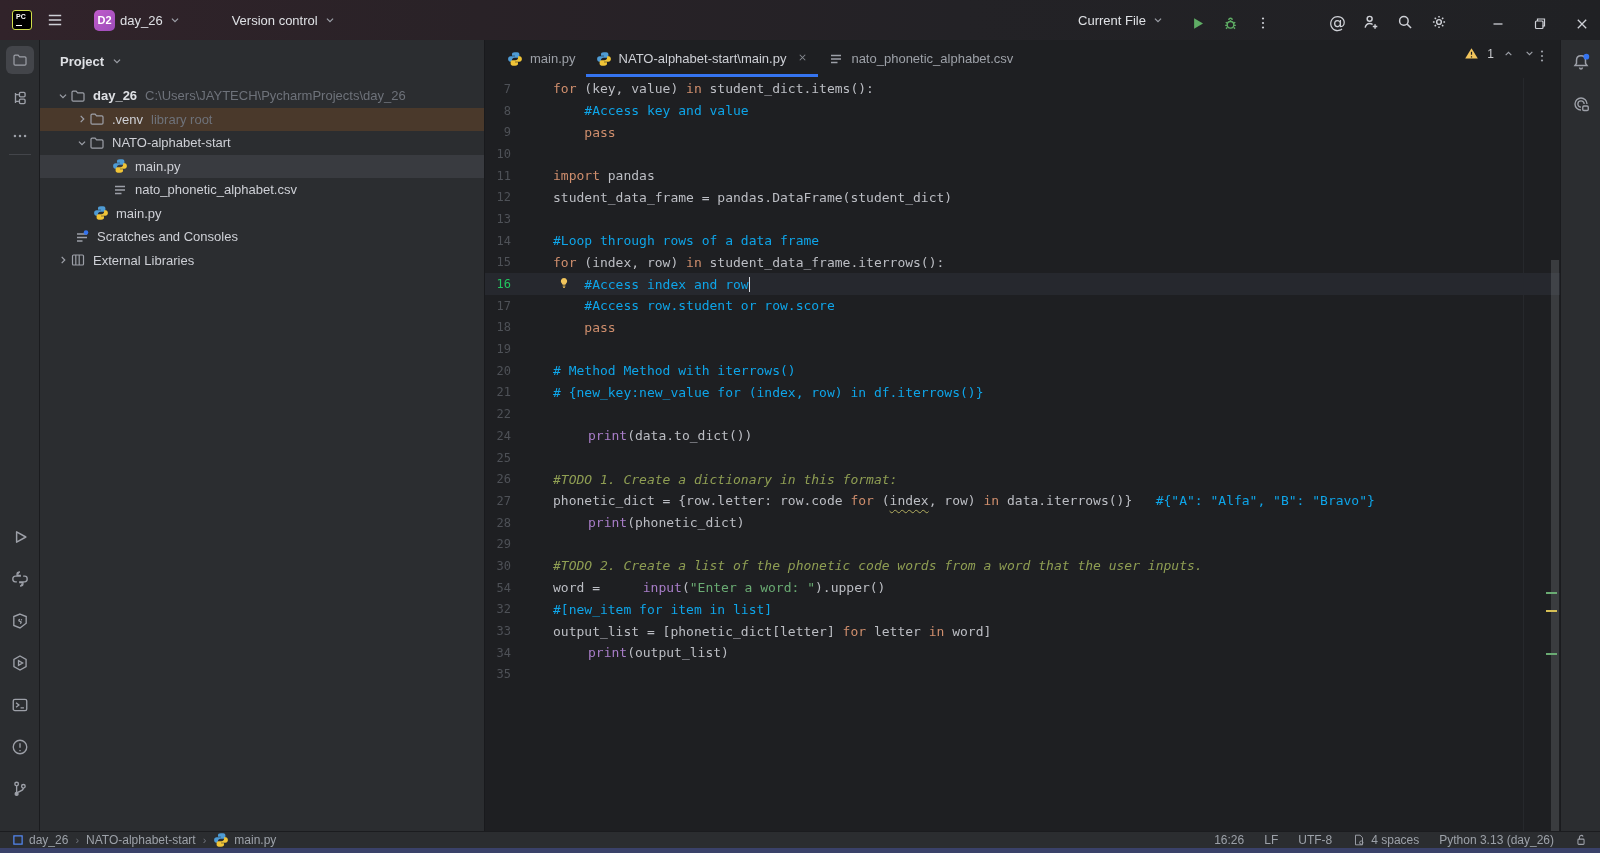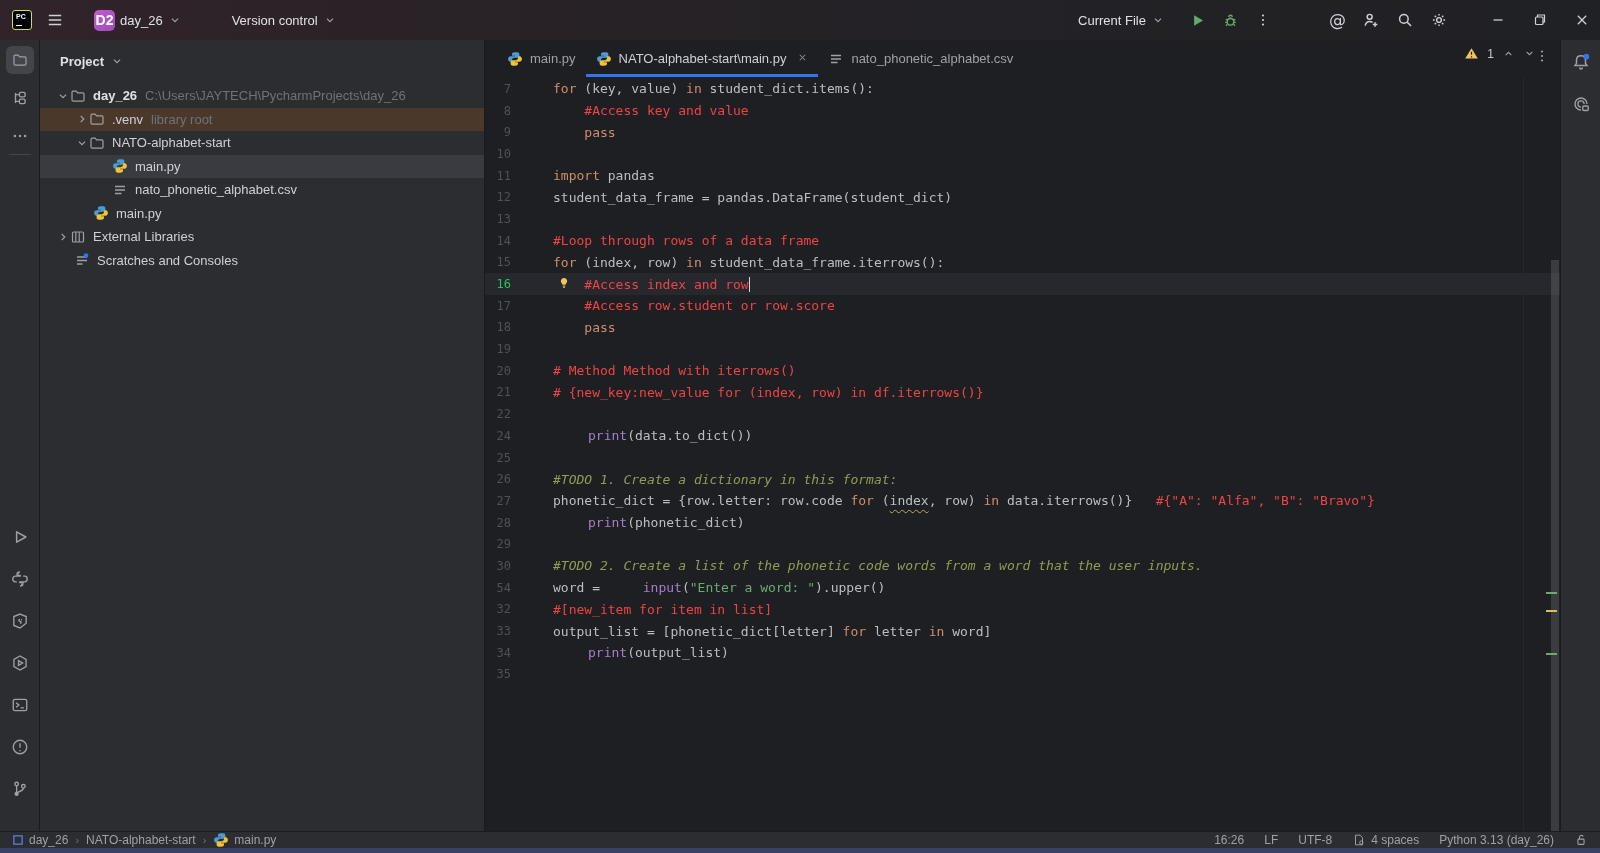--- a/index.html
+++ b/index.html
@@ -17,26 +17,26 @@
   }
   .tb-left { display:flex; align-items:center; gap:14px; }
   .pc-logo {
     width:20px; height:20px; background:#000; border:1px solid #d2df4a; border-radius:3px;
     position:relative; color:#fff; font-weight:bold; font-size:7px;
   }
   .pc-logo .pc-t { position:absolute; top:2px; left:3px; letter-spacing:0; }
   .pc-logo .pc-b { position:absolute; bottom:3px; left:3px; width:6px; height:1.5px; background:#fff; }
   .tb-btn { display:flex; align-items:center; gap:5px; padding:4px 6px; border-radius:4px; cursor:default; }
   .d2-badge {
-    width:21px; height:21px; border-radius:5px; color:#fff; font-weight:bold; font-size:14px;
+    width:21px; height:21px; border-radius:5px; color:#fff; font-weight:bold; font-size:11px;
     display:flex; align-items:center; justify-content:center;
     background:linear-gradient(135deg,#c05ccb 0%,#9d4cba 100%);
   }
   .tb-label { color:#dfe1e5; font-size:13px; }
-  .tb-right { margin-left:auto; display:flex; align-items:center; gap:18px; }
+  .tb-right { margin-left:auto; display:flex; align-items:flex-end; gap:18px; }
   .tb-right .grp { display:flex; align-items:center; gap:16px; }
   .icn { display:inline-flex; align-items:center; justify-content:center; }
   .icn svg { display:block; }
   .at-glyph { font-size:17px; color:#ced0d6; font-family:"DejaVu Sans",sans-serif; }
   
   .main { position:absolute; top:40px; left:0; right:0; bottom:22px; display:flex; }
   .stripe { width:40px; background:#2b2d30; position:relative; flex:none; }
   .stripe-left { border-right:1px solid #1a1b1e; display:flex; flex-direction:column; align-items:center; padding:6px 0; }
   .stripe-left .top-group { display:flex; flex-direction:column; align-items:center; gap:10px; }
   .stripe-left .divider { width:22px; height:1px; background:#43454a; margin:4px 0; }
@@ -70,21 +70,21 @@
     font-family:"DejaVu Sans Mono","Liberation Mono",monospace; font-size:13px;
   }
   .code-line .ln { width:26px; flex:none; text-align:right; color:#4e5157; font-size:12px; }
   .code-line .code { margin-left:42px; }
   .code-line.active { background:#26282e; }
   .code-line.active .ln { color:#22c55e; }
   .bulb { position:absolute; left:72px; top:3px; }
   .tk-d { color:#bcbec4; }
   .tk-k { color:#cf8e6d; }
   .tk-s { color:#6aab73; }
-  .tk-c { color:#ef4444; }
+  .tk-c { color:#0ea5e9; }
   .tk-t { color:#8f9e53; font-style:italic; }
   .tk-b { color:#a87dc8;margin-left:35px; }
   .tk-w { color:#bcbec4; text-decoration:underline wavy #b3ae60; text-decoration-thickness:1px; text-underline-offset:4px; }
   .caret { display:inline-block; width:1.5px; height:15px; background:#d4d7dd; vertical-align:text-bottom; }
   .inspection { position:absolute; top:6px; right:24px; display:flex; align-items:center; gap:8px; color:#c8cace; font-size:12px; }
   .inspection .warn-count { color:#c8cace; }
   .sb-thumb { position:absolute; right:1px; top:182px; width:8px; height:612px; background:rgba(160,164,170,0.22); }
   .sb-mark { position:absolute; right:3px; width:11px; height:2px; }
   
   .statusbar {
@@ -404,46 +404,46 @@
             <span class="chev-spacer"></span>
             <span class="icn">
               <svg width="16" height="16" viewBox="0 0 16 16">
                 <path d="M7.9 1.3c-2.3 0-2.9 1-2.9 1.9v1.5h3v.6H3.6C2.1 5.3 1.1 6.4 1.1 8c0 1.5.9 2.7 2.3 2.7h1.5V9.2c0-1.4 1.2-2.5 2.6-2.5h3.1c1 0 1.8-.8 1.8-1.8V3.2c0-1-.9-1.9-2.2-1.9z" fill="#4e9bd4"></path>
                 <path d="M8.1 14.7c2.3 0 2.9-1 2.9-1.9v-1.5H8v-.6h4.4c1.5 0 2.5-1.1 2.5-2.7 0-1.5-.9-2.7-2.3-2.7h-1.5v1.5c0 1.4-1.2 2.5-2.6 2.5H5.4c-1 0-1.8.8-1.8 1.8v1.7c0 1 .9 1.9 2.2 1.9z" fill="#f0c437"></path>
               </svg>
             </span>
             <span class="t-label">main.py</span>
           </div>
           <div class="tree-row" style="padding-left: 16px;">
+            <span class="chev-spacer"></span>
+            <span class="icn">
+              <svg width="16" height="16" viewBox="0 0 16 16">
+                <g stroke="#9da0a8" stroke-width="1.3" fill="none">
+                  <path d="M3 5h10M3 8.5h10M3 12h5.5"></path>
+                </g>
+                <circle cx="12" cy="3.6" r="2.3" fill="#3574f0"></circle>
+              </svg>
+            </span>
+            <span class="t-label">Scratches and Consoles</span>
+          </div>
+          <div class="tree-row" style="padding-left: 16px;">
             <span class="icn">
               <svg width="14" height="14" viewBox="0 0 16 16">
                 <path d="M6.5 4.5l3.5 3.5-3.5 3.5" fill="none" stroke="#9da0a8" stroke-width="1.4"></path>
               </svg>
             </span>
             <span class="icn">
               <svg width="16" height="16" viewBox="0 0 16 16">
                 <g fill="none" stroke="#9da0a8" stroke-width="1.2">
                   <rect x="2.5" y="3" width="11" height="10" rx="1"></rect>
                   <path d="M5.8 3v10M9.2 3v10"></path>
                 </g>
               </svg>
             </span>
             <span class="t-label">External Libraries</span>
-          </div>
-          <div class="tree-row" style="padding-left: 16px;">
-            <span class="chev-spacer"></span>
-            <span class="icn">
-              <svg width="16" height="16" viewBox="0 0 16 16">
-                <g stroke="#9da0a8" stroke-width="1.3" fill="none">
-                  <path d="M3 5h10M3 8.5h10M3 12h5.5"></path>
-                </g>
-                <circle cx="12" cy="3.6" r="2.3" fill="#3574f0"></circle>
-              </svg>
-            </span>
-            <span class="t-label">Scratches and Consoles</span>
           </div>
         </div>
     </div>
 
     <div class="editor-area">
       <div class="tabbar">
         <div style="display:flex;" id="tabs">
             <div class="tab">
               <span class="icn">
                 <svg width="16" height="16" viewBox="0 0 16 16">

